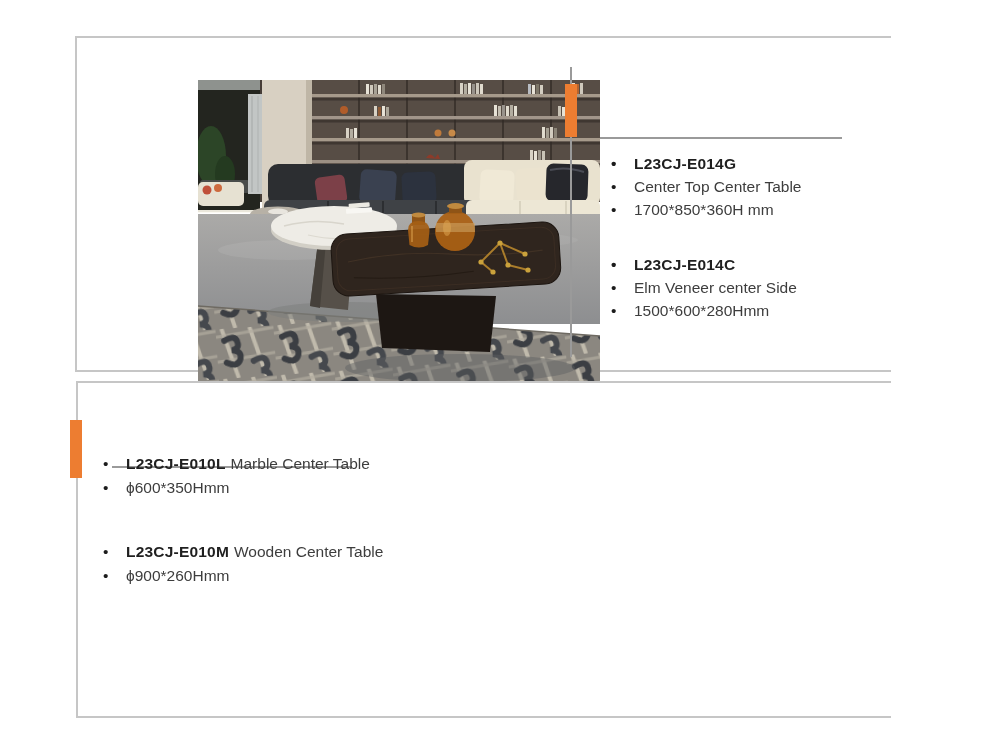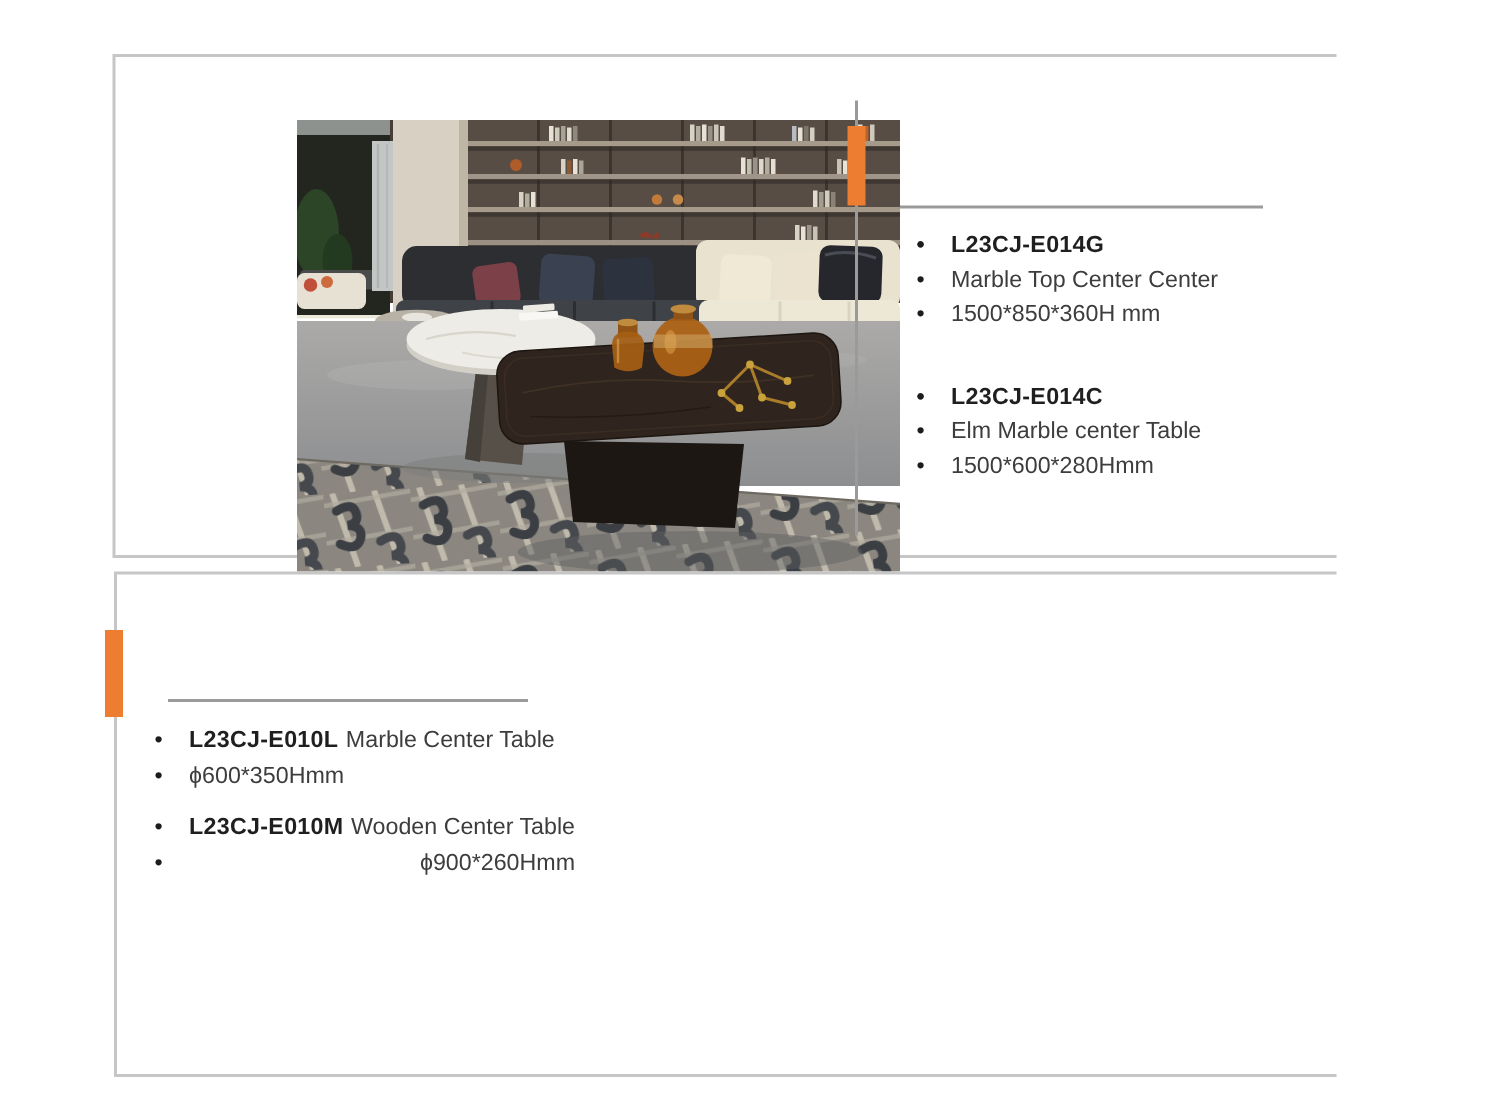--- a/index.html
+++ b/index.html
@@ -20,23 +20,23 @@
   .accent-bottom{left:70px;top:420px;width:12px;height:58px;}
   .hline{position:absolute;background:#9a9a9a;height:2px;}
   .hline-top{left:600px;top:137px;width:242px;}
   .hline-bottom{left:112px;top:466px;width:240px;}
   .plist{list-style:none;margin:0;padding:0;font-size:15.5px;}
   .plist li{position:relative;padding-left:25px;line-height:23px;}
   .plist li::before{content:"\2022";position:absolute;left:2px;top:0;color:#1c1c1c;}
   .plist .code{font-weight:700;color:#1f1f1f;letter-spacing:.2px;}
   .text-top{position:absolute;left:609px;top:152px;}
   .text-top .group + .group{margin-top:32px;}
-  .text-bottom{position:absolute;left:101px;top:482px;}
+  .text-bottom{position:absolute;left:101px;top:452px;}
   .text-bottom .plist li{line-height:24px;}
-  .text-bottom .group + .group{margin-top:10px;text-align:right;}
+  .text-bottom .group + .group{margin-top:40px;}
   .text-bottom .code{margin-right:5px;}
 </style>
 </head>
 <body>
 
 <div class="page">
 
   <section class="panel panel-top">
     <div class="photo photo-top">
       <svg width="402" height="325" viewBox="0 0 402 325">
@@ -253,26 +253,26 @@
       </svg>
     </div>
 
   </section>
   <div class="vline vline-top"></div>
   <div class="accent-bar accent-top"></div>
   <div class="hline hline-top"></div>
   <div class="text-top">
     <ul class="plist group">
       <li class="code">L23CJ-E014G</li>
-      <li>Marble Top Center Center</li>
-      <li>1500*850*360H mm</li>
+      <li>Center Top Center Table</li>
+      <li>1700*850*360H mm</li>
     </ul>
     <ul class="plist group">
       <li class="code">L23CJ-E014C</li>
-      <li>Elm Marble center Table</li>
+      <li>Elm Veneer center Side</li>
       <li>1500*600*280Hmm</li>
     </ul>
   </div>
 
   <section class="panel panel-bottom">
     
   </section>
   <div class="accent-bar accent-bottom"></div>
   <div class="hline hline-bottom"></div>
   <div class="text-bottom">

